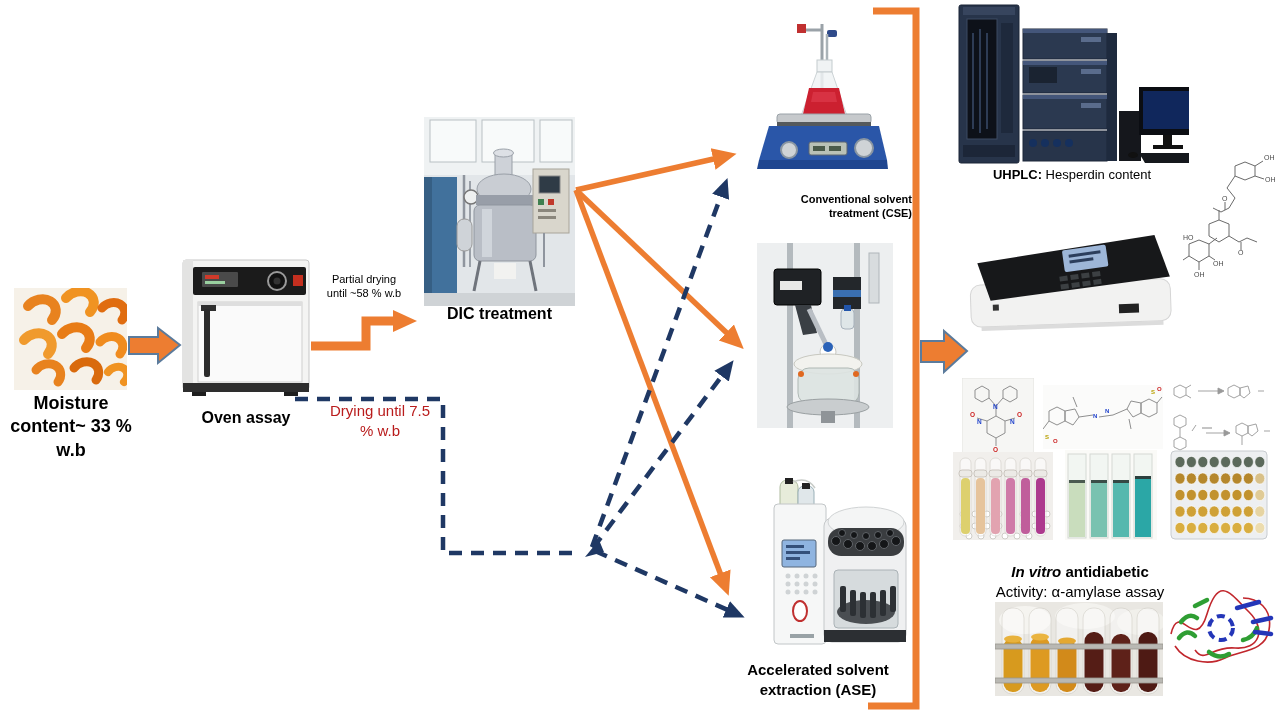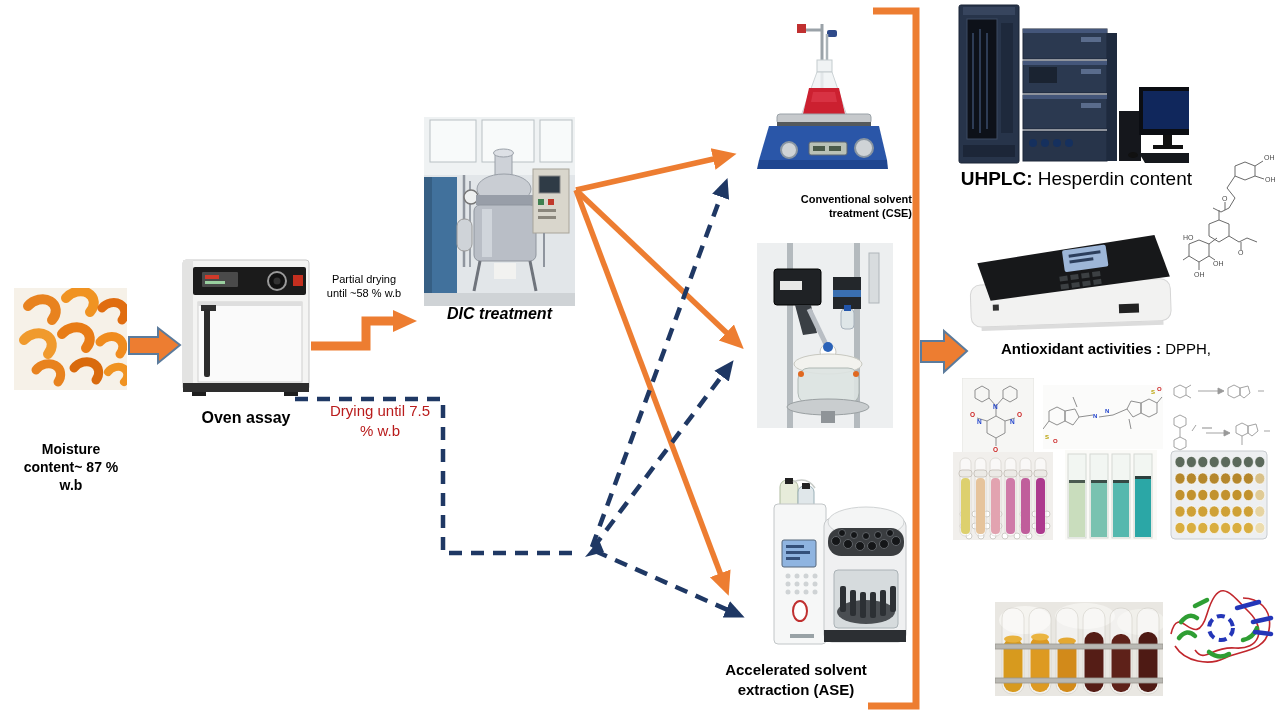--- a/index.html
+++ b/index.html
@@ -573,53 +573,56 @@
 
     <line x1="592" y1="547" x2="722" y2="193" stroke="#1F3864" stroke-width="4.5" stroke-dasharray="13 9" marker-end="url(#mn)"></line>
     <line x1="593" y1="548" x2="724" y2="373" stroke="#1F3864" stroke-width="4.5" stroke-dasharray="13 9" marker-end="url(#mn)"></line>
     <line x1="595" y1="551" x2="730" y2="611" stroke="#1F3864" stroke-width="4.5" stroke-dasharray="13 9" marker-end="url(#mn)"></line>
 
     <path d="M873,11 L916,11 L916,706 L868,706" fill="none" stroke="#ED7D31" stroke-width="7"></path>
 
     <polygon points="921,341 944,341 944,331 967,351 944,372 944,362 921,362" fill="#ED7D31" stroke="#5B7B9C" stroke-width="2"></polygon>
   </svg>
 
-  <div class="lbl b" style="left:6px;top:392px;width:130px;font-size:14px;margin-top:48px;">
+  <div class="lbl b" style="left:6px;top:392px;width:130px;font-size:18px;">
     <span class="blk">Moisture</span>
-    <span class="blk">content~ 87 %</span>
+    <span class="blk">content~ 33 %</span>
     <span class="blk">w.b</span>
   </div>
 
   <div class="lbl b" style="left:180px;top:408px;width:132px;font-size:16px;"><span>Oven assay</span></div>
 
   <div class="lbl" style="left:296px;top:272px;width:136px;font-size:11px;">
     <span class="blk">Partial drying</span>
     <span class="blk">until ~58 % w.b</span>
   </div>
 
-  <div class="lbl b" style="left:424px;top:304px;width:151px;font-size:16px;font-style:italic;"><span>DIC treatment</span></div>
+  <div class="lbl b" style="left:424px;top:304px;width:151px;font-size:16px;"><span>DIC treatment</span></div>
 
   <div class="lbl" style="left:308px;top:401px;width:144px;font-size:15px;color:#b91c1c;">
     <span class="blk">Drying until 7.5</span>
     <span class="blk">% w.b</span>
   </div>
 
   <div class="lbl b" style="left:728px;top:192px;width:184px;font-size:11px;text-align:right;">
     <span class="blk">Conventional solvent</span>
     <span class="blk">treatment (CSE)</span>
   </div>
 
 
-  <div class="lbl b" style="left:708px;top:660px;width:176px;font-size:15px;">
+  <div class="lbl b" style="left:730px;top:660px;width:176px;font-size:15px;">
     <span class="blk">Accelerated solvent</span>
     <span class="blk">extraction (ASE)</span>
   </div>
 
-  <div class="lbl" style="left:952px;top:167px;width:240px;font-size:19px;text-align:right;">
+  <div class="lbl" style="left:952px;top:167px;width:240px;font-size:13px;text-align:center;">
     <span class="b">UHPLC:</span><span> Hesperdin content</span>
   </div>
 
   <div class="lbl" style="left:958px;top:339px;width:296px;font-size:15px;">
-    <span class="blk"><span class="b">Antioxidant activities :</span><span> DPPH,</span></span>
-  </div>
-
+  </div>
+
+  <div class="lbl" style="left:980px;top:562px;width:200px;font-size:15px;">
+    <span class="blk"><span class="bi">In vitro</span><span class="b"> antidiabetic</span></span>
+    <span class="blk">Activity: α-amylase assay</span>
+  </div>
 
 </div>
 
 </body></html>

